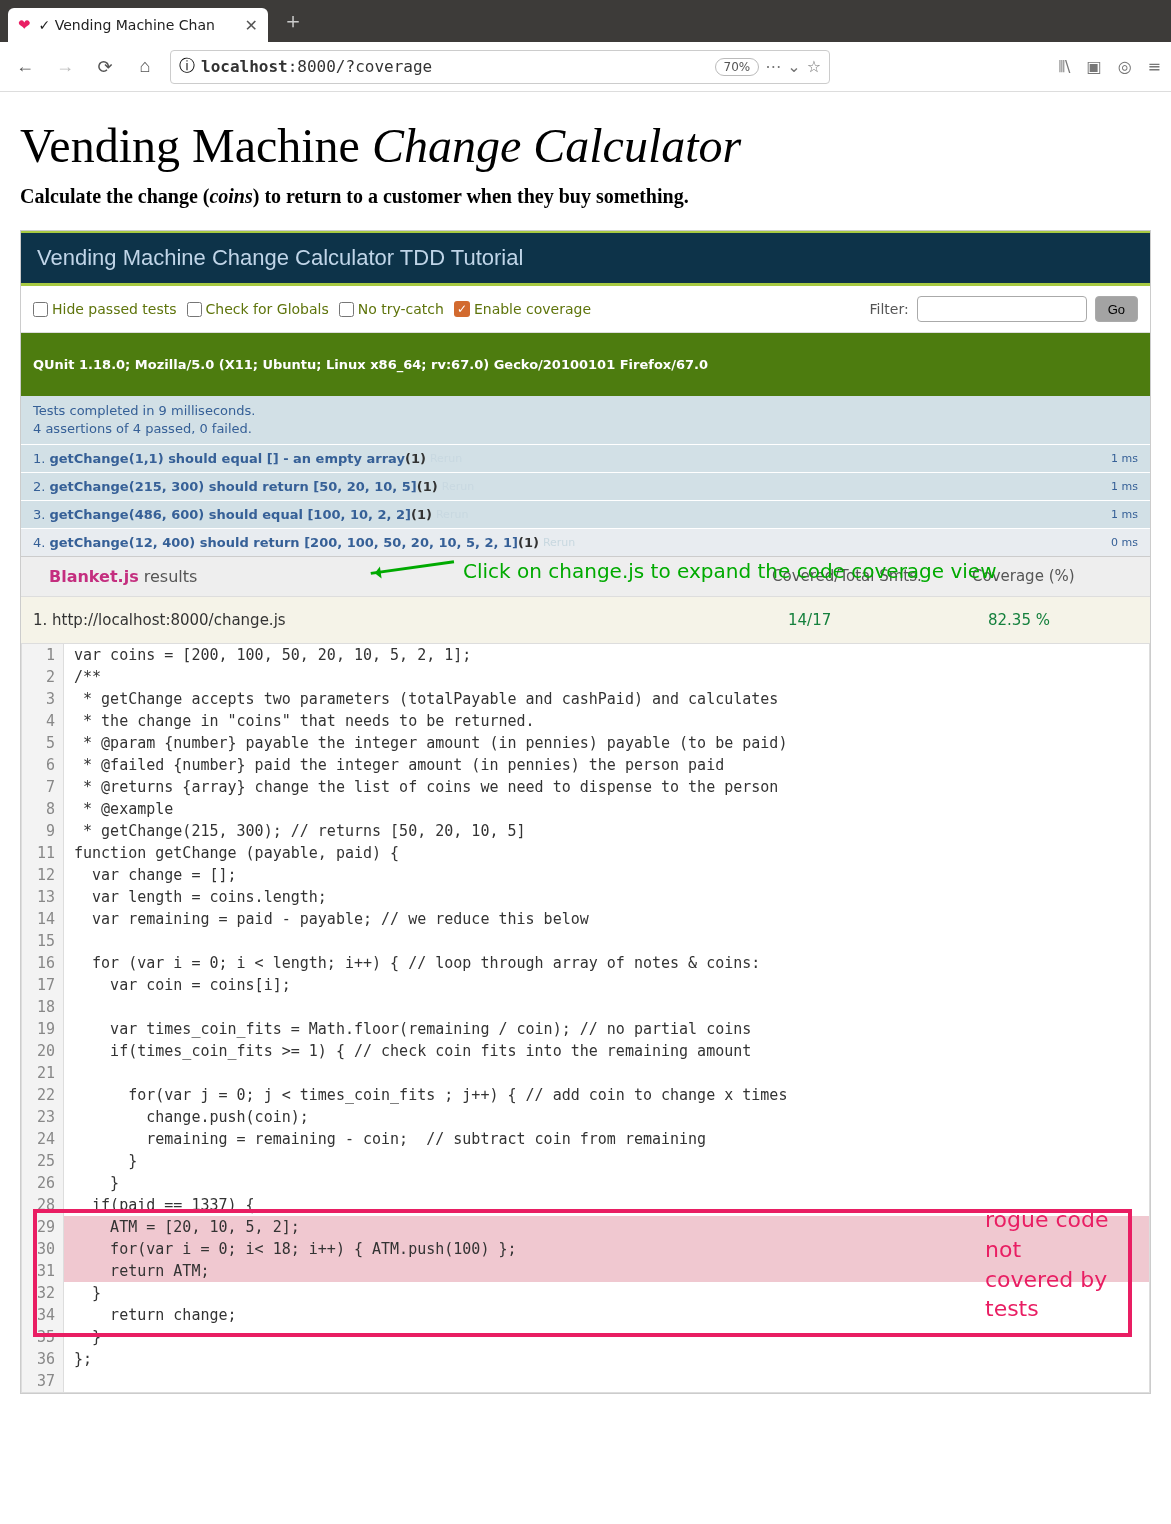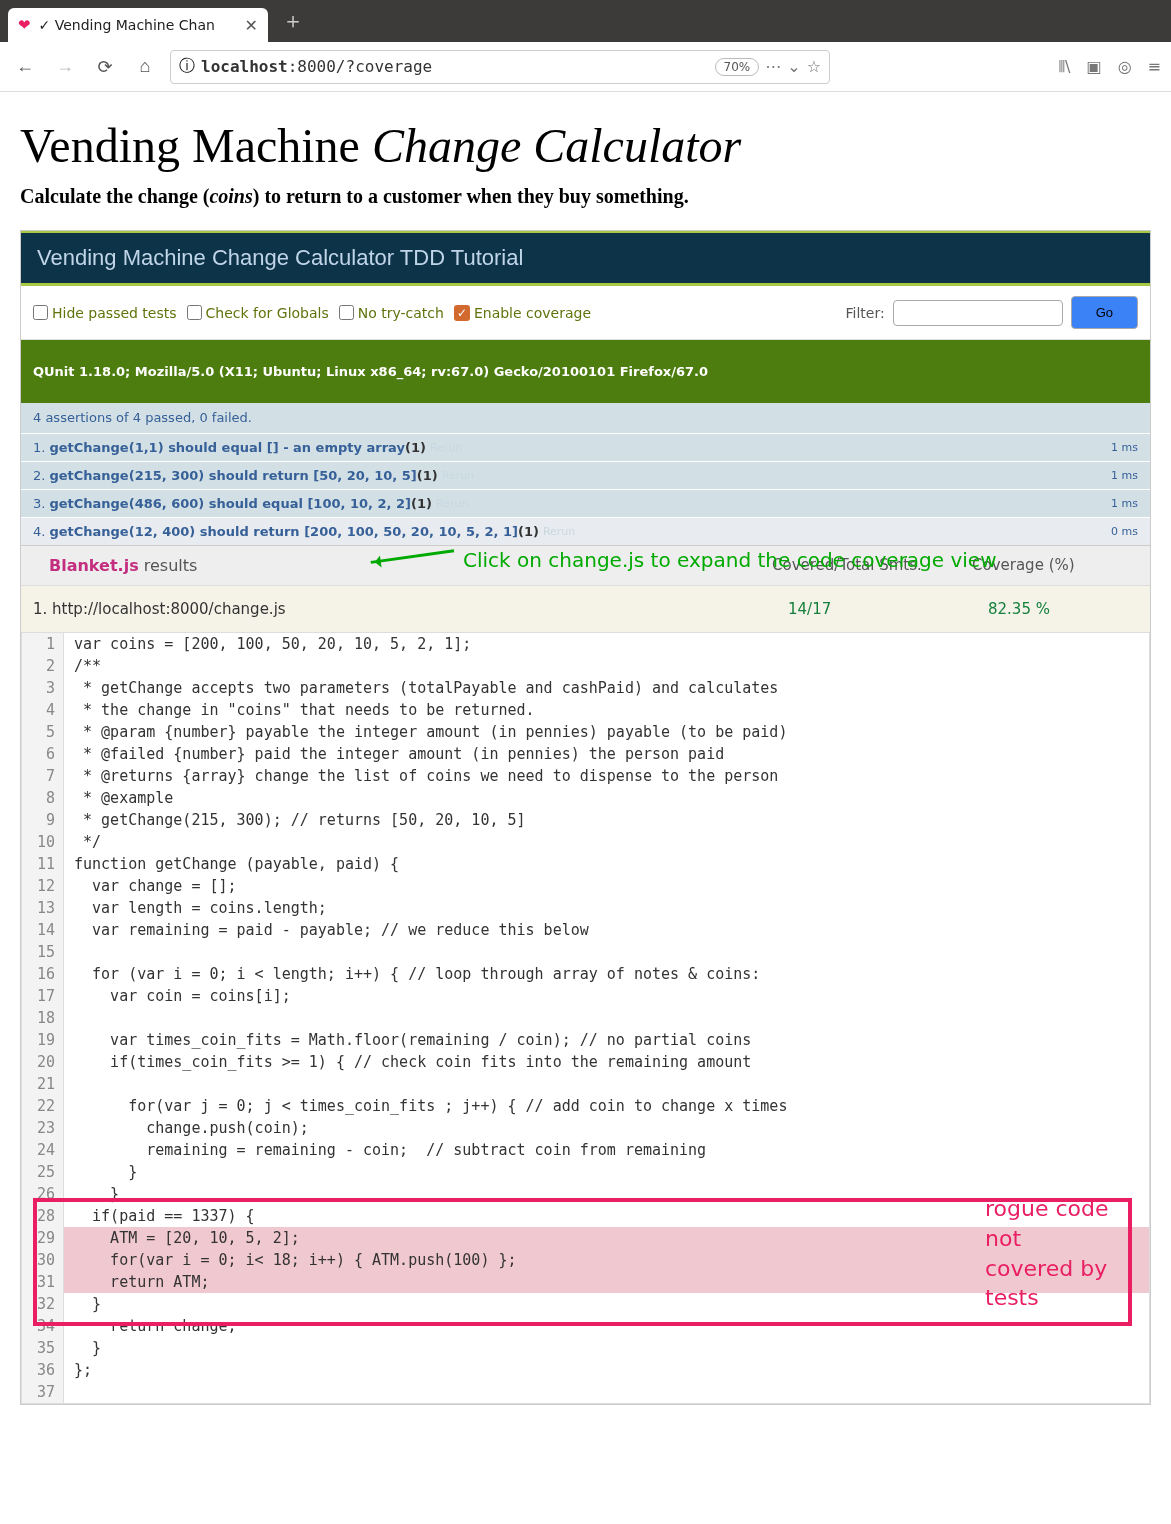--- a/index.html
+++ b/index.html
@@ -30,21 +30,21 @@
 
 .qunit-panel { border: 1px solid #ccc; }
 .qunit-header { background: #0d3349; color: #c0d5e8; font-size: 22px; padding: 12px 16px; font-family: Arial, sans-serif; border-top: 2px solid #a7c942; }
 .qunit-controls { background: #fff; border-top: 3px solid #a7c942; padding: 10px 12px; display: flex; align-items: center; gap: 10px; border-bottom: 1px solid #ddd; }
 .checkbox-label { font-size: 14px; color: #5E740B; display: flex; align-items: center; gap: 4px; }
 .checkbox-input { width: 15px; height: 15px; }
 .checkbox-checked { width: 16px; height: 16px; background: #d26a2f; border-radius: 3px; display: inline-flex; align-items:center; justify-content:center; color:#fff; font-size:12px; font-weight:bold; }
 .filter-group { margin-left: auto; display:flex; gap:8px; align-items:center; }
 .filter-label { font-size: 14px; color: #555; }
 .filter-input { border: 1px solid #aaa; border-radius: 4px; height: 26px; width: 170px; padding: 0 6px; }
-.go-btn { border: 1px solid #aaa; border-radius: 4px; height: 33px; padding: 0 24px; background: #3b82f6; cursor:pointer; font-size: 13px; }
+.go-btn { border: 1px solid #aaa; border-radius: 4px; height: 26px; padding: 0 12px; background: #a3a3a3; cursor:pointer; font-size: 13px; }
 
 .qunit-ua { background: #4d7c0f; color: #fff; font-size: 13px; font-weight: bold; padding: 24px 12px; }
 .qunit-stats { background: #d2e0e6; color: #366097; font-size: 13px; padding: 6px 12px; line-height: 1.4; }
 
 .test-row { background: #d2e0e6; border-top: 1px solid #fff; padding: 6px 12px; font-size: 13px; display:flex; align-items:center; }
 .test-row.pass-last { background: #e8ecf0; }
 .test-num { color: #366097; margin-right: 4px; }
 .test-name { color: #366097; font-weight: bold; }
 .test-count { color: #333; font-weight: bold; }
 .rerun { color: #c8d8e0; font-size: 11px; margin-left: 4px; }
@@ -135,20 +135,21 @@
             <span>Enable coverage</span>
           </label>
       <div class="filter-group">
         <span class="filter-label">Filter:</span>
         <input class="filter-input" style="">
         <button class="go-btn">Go</button>
       </div>
     </div>
     <div class="qunit-ua">QUnit 1.18.0; Mozilla/5.0 (X11; Ubuntu; Linux x86_64; rv:67.0) Gecko/20100101 Firefox/67.0</div>
     <div class="qunit-stats">
+      <div>Tests completed in 9 milliseconds.</div>
       <div>4 assertions of 4 passed, 0 failed.</div>
     </div>
     <div id="tests">
           <div class="test-row">
             <span class="test-num">1.</span> 
             <span class="test-name">getChange(1,1) should equal [] - an empty array</span> 
             <span class="test-count">(1)</span> 
             <span class="rerun">Rerun</span>
             <span class="test-time">1 ms</span>
           </div>
@@ -226,24 +227,20 @@
             </div>
             <div class="code-row">
               <div class="gutter">8</div>
               <div class="code-text"> * @example</div>
             </div>
             <div class="code-row">
               <div class="gutter">9</div>
               <div class="code-text"> * getChange(215, 300); // returns [50, 20, 10, 5]</div>
             </div>
             <div class="code-row">
-              <div class="gutter">10</div>
-              <div class="code-text"> */</div>
-            </div>
-            <div class="code-row">
               <div class="gutter">11</div>
               <div class="code-text">function getChange (payable, paid) {</div>
             </div>
             <div class="code-row">
               <div class="gutter">12</div>
               <div class="code-text">  var change = [];</div>
             </div>
             <div class="code-row">
               <div class="gutter">13</div>
               <div class="code-text">  var length = coins.length;</div>

